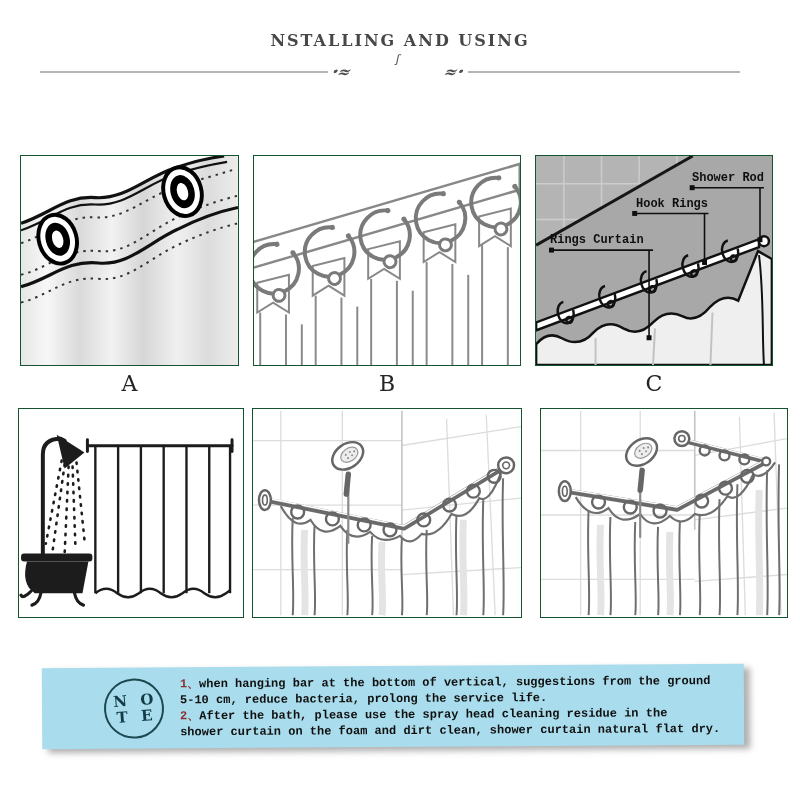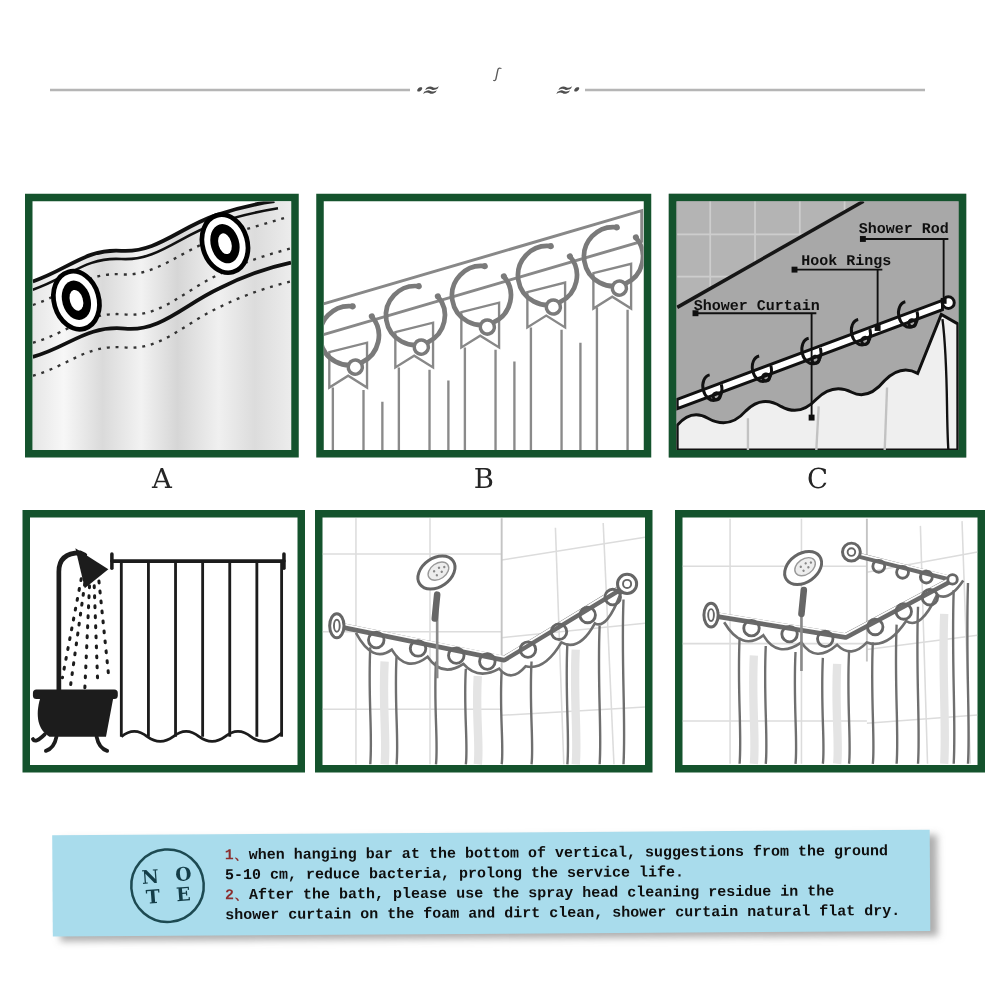--- a/index.html
+++ b/index.html
@@ -28,21 +28,21 @@
   .dline.r{width:272px;}
   .orn{
     font-family:"DejaVu Sans",sans-serif;font-size:15px;color:#4e4e4e;
     font-weight:700;line-height:10px;padding:0 4px;transform:skewX(-28deg);
   }
   .orn .dot{font-size:10px;vertical-align:2px;}
   .gap-mid{width:86px;}
 
   
   .panel{
-    position:absolute;border:6px solid #14532d;background:#fff;
+    position:absolute;border:1px solid #14532d;background:#fff;
     box-sizing:border-box;overflow:hidden;
   }
   #panel-a{left:20px;top:155px;width:219px;height:211px;}
   #panel-b{left:253px;top:155px;width:268px;height:211px;}
   #panel-c{left:535px;top:155px;width:238px;height:211px;background:#a8a8a8;}
   #panel-straight{left:18px;top:408px;width:226px;height:210px;}
   #panel-lbar{left:252px;top:408px;width:270px;height:210px;}
   #panel-ubar{left:540px;top:408px;width:248px;height:210px;}
   .panel svg{display:block;width:100%;height:100%;}
 
@@ -94,20 +94,21 @@
   }
   .note-num{color:#8b2f2f;}
 
   .dim{color:#0f0f0f;}
 </style>
 </head>
 <body>
 
 <div class="page">
 
+  <div class="title">NSTALLING AND USING</div>
   <div class="flourish">ʃ</div>
   <div class="divider">
     <span class="dline l"></span>
     <span class="orn"><span class="dot">•</span><span>≈</span></span>
     <span class="gap-mid"></span>
     <span class="orn"><span>≈</span><span class="dot">•</span></span>
     <span class="dline r"></span>
   </div>
 
   <div class="panel" id="panel-a">
@@ -276,21 +277,21 @@
         <rect x="155" y="29.5" width="5" height="5"></rect>
         <rect x="97" y="55.5" width="5" height="5"></rect>
         <rect x="13" y="92.5" width="5" height="5"></rect>
         <rect x="223.5" y="82" width="5" height="5"></rect>
         <rect x="167.5" y="105" width="5" height="5"></rect>
         <rect x="111.5" y="181" width="5" height="5"></rect>
       </g>
     </svg>
     <div class="c-label" id="c-label-rod">Shower Rod</div>
     <div class="c-label" id="c-label-hooks">Hook Rings</div>
-    <div class="c-label" id="c-label-curtain">Shower Curtain</div>
+    <div class="c-label" id="c-label-curtain">Rings Curtain</div>
   </div>
 
   <div class="plabel" id="plabel-a">A</div>
   <div class="plabel" id="plabel-b">B</div>
   <div class="plabel" id="plabel-c">C</div>
 
   <div class="panel" id="panel-straight">
     <svg viewBox="0 0 226 210">
       <g stroke="#1c1c1c" stroke-width="3" stroke-linecap="round">
         <line x1="69" y1="37" x2="215" y2="37"></line>

